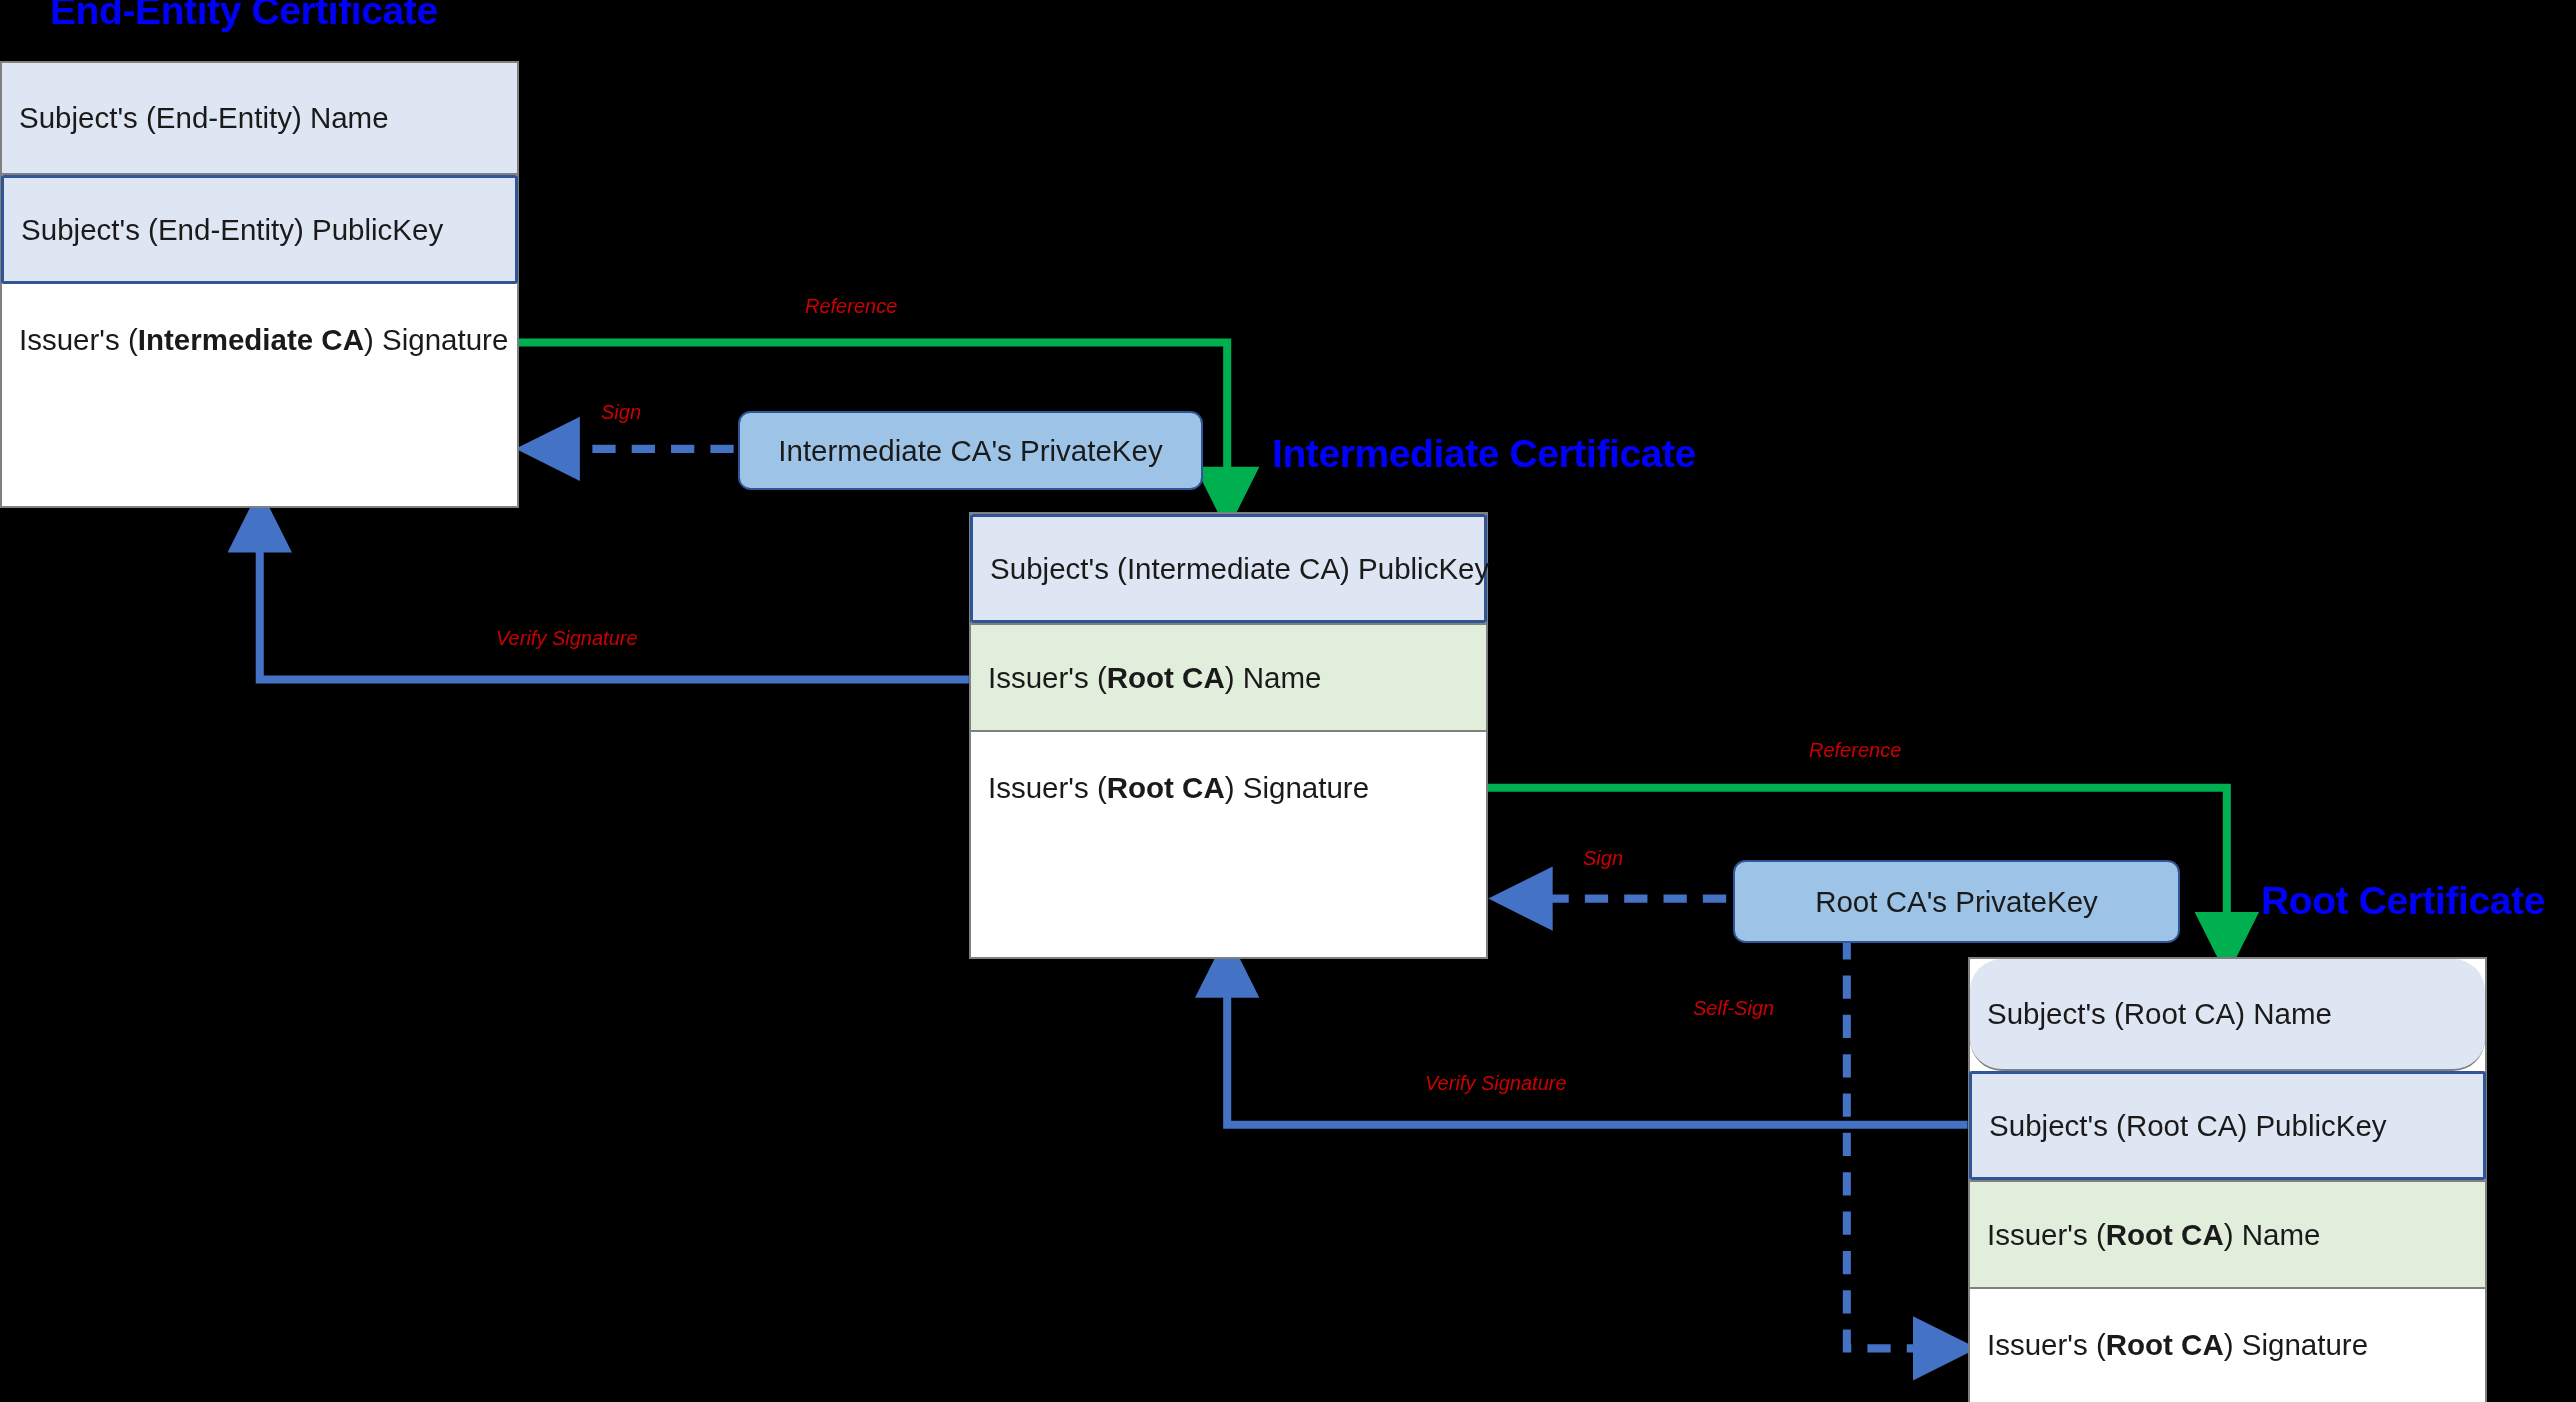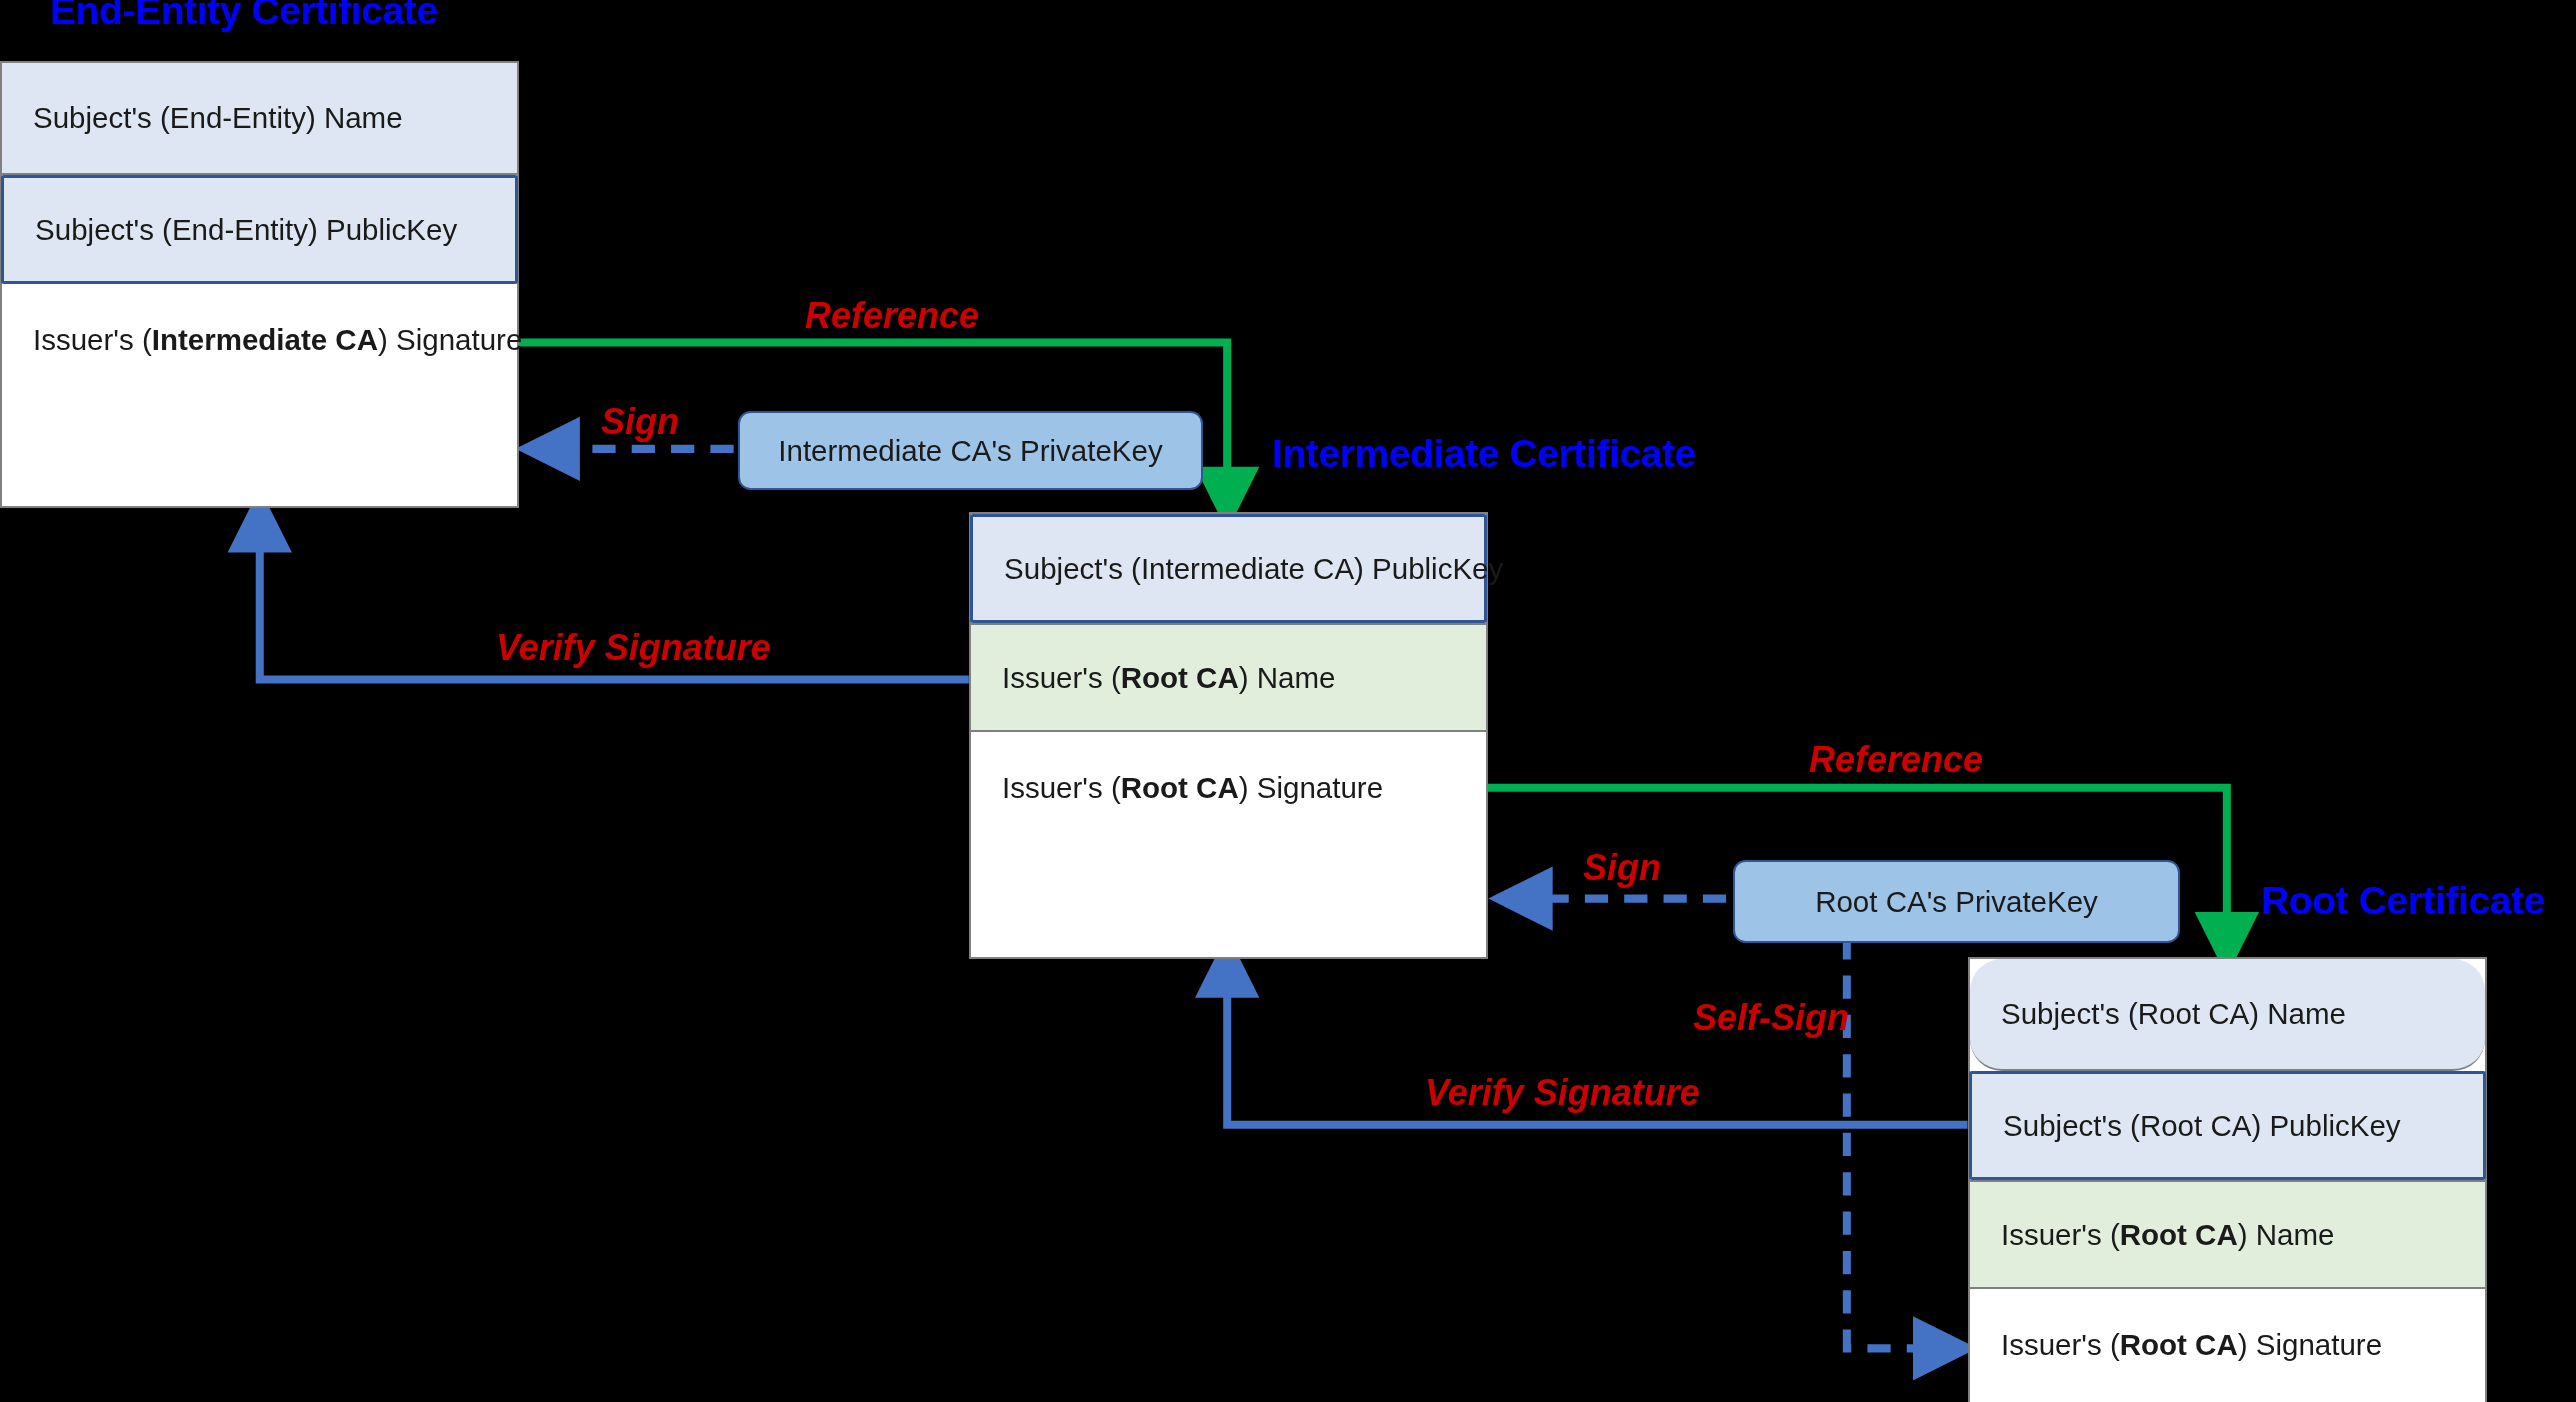--- a/index.html
+++ b/index.html
@@ -33,21 +33,21 @@
   .cert-box {
     position: absolute;
     box-sizing: border-box;
     border: 2.7px solid #808080;
     background: #ffffff;
   }
   .cert-row {
     box-sizing: border-box;
     display: flex;
     align-items: center;
-    padding-left: 31px;
+    padding-left: 17px;
     font-size: 29.5px;
     color: #1a1a1a;
     white-space: nowrap;
     position: relative;
   }
   .row-subject {
     background: #dde6f2;
     border-bottom: 2.7px solid #808080;
   }
   .row-pubkey {
@@ -76,22 +76,22 @@
     justify-content: center;
     font-size: 29.5px;
     color: #1a1a1a;
     white-space: nowrap;
     z-index: 4;
   }
   .edge-label {
     position: absolute;
     color: #cc0000;
     font-style: italic;
-    font-weight: bold;
-    font-size: 36px;
+    font-weight: normal;
+    font-size: 20px;
     white-space: nowrap;
     z-index: 6;
   }
   b { font-weight: bold; }
 </style>
 </head>
 <body>
 
 <div id="canvas">
 

